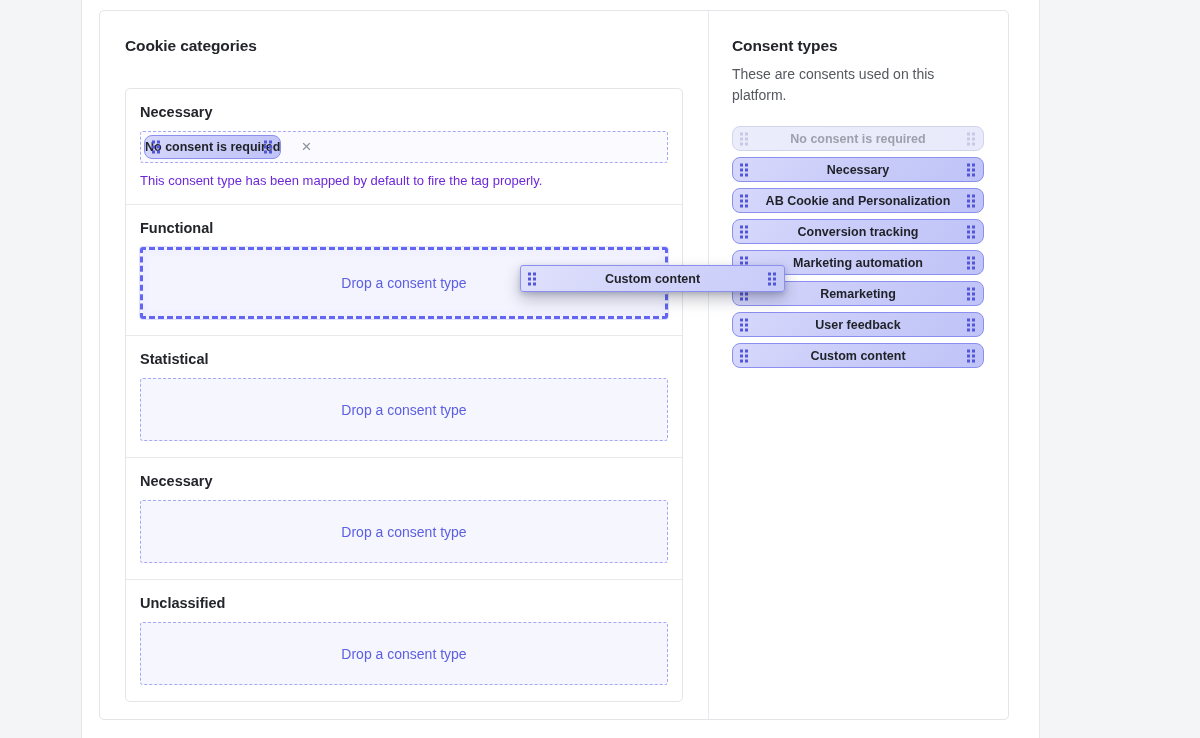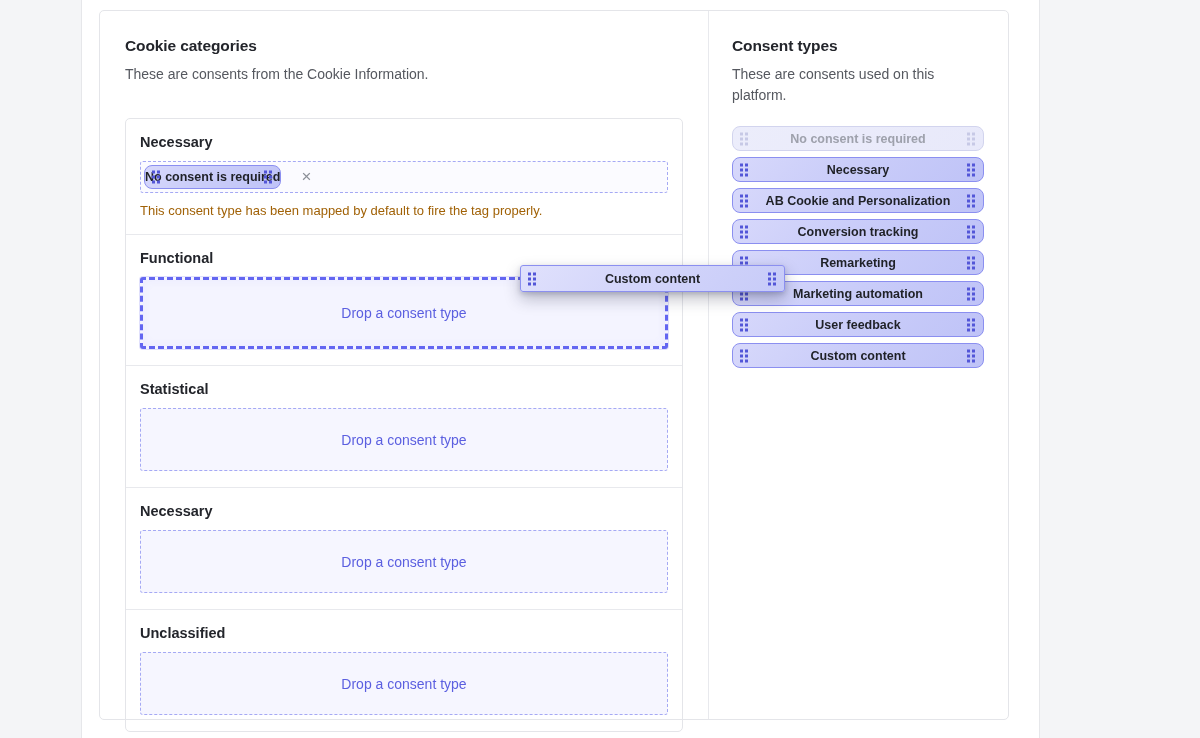--- a/index.html
+++ b/index.html
@@ -87,21 +87,21 @@
 
   .category-name {
     font-size: 14.5px;
     font-weight: bold;
     color: #23252b;
     margin-bottom: 11px;
   }
 
   .category-note {
     font-size: 13px;
-    color: #a16207;
+    color: #6d28d9;
     margin-top: 10px;
   }
 
   
   .dropzone {
     border: 1px dashed #a5a9f4;
     border-radius: 3px;
     background: #f6f6ff;
     height: 63px;
     display: flex;
@@ -222,21 +222,20 @@
 </head>
 <body>
 
 <div class="page">
   <div class="page-white"></div>
 
   <div class="card">
 
     <div class="col-left">
       <div class="panel-title">Cookie categories</div>
-      <div class="panel-sub">These are consents from the Cookie Information.</div>
 
       <div class="categories">
 
         <div class="category">
           <div class="category-name">Necessary</div>
           <div class="dropzone filled">
             <div class="filled-row">
               <div class="chip">
                 <span class="handle left">
                   <i></i>
@@ -381,41 +380,41 @@
 
         <div class="chip">
           <span class="handle left">
             <i></i>
               <i></i>
               <i></i>
               <i></i>
               <i></i>
               <i></i>
           </span>
+          <span class="label">Marketing automation</span>
+          <span class="handle right">
+            <i></i>
+              <i></i>
+              <i></i>
+              <i></i>
+              <i></i>
+              <i></i>
+          </span>
+        </div>
+
+        <div class="chip">
+          <span class="handle left">
+            <i></i>
+              <i></i>
+              <i></i>
+              <i></i>
+              <i></i>
+              <i></i>
+          </span>
           <span class="label">Remarketing</span>
-          <span class="handle right">
-            <i></i>
-              <i></i>
-              <i></i>
-              <i></i>
-              <i></i>
-              <i></i>
-          </span>
-        </div>
-
-        <div class="chip">
-          <span class="handle left">
-            <i></i>
-              <i></i>
-              <i></i>
-              <i></i>
-              <i></i>
-              <i></i>
-          </span>
-          <span class="label">Marketing automation</span>
           <span class="handle right">
             <i></i>
               <i></i>
               <i></i>
               <i></i>
               <i></i>
               <i></i>
           </span>
         </div>
 

